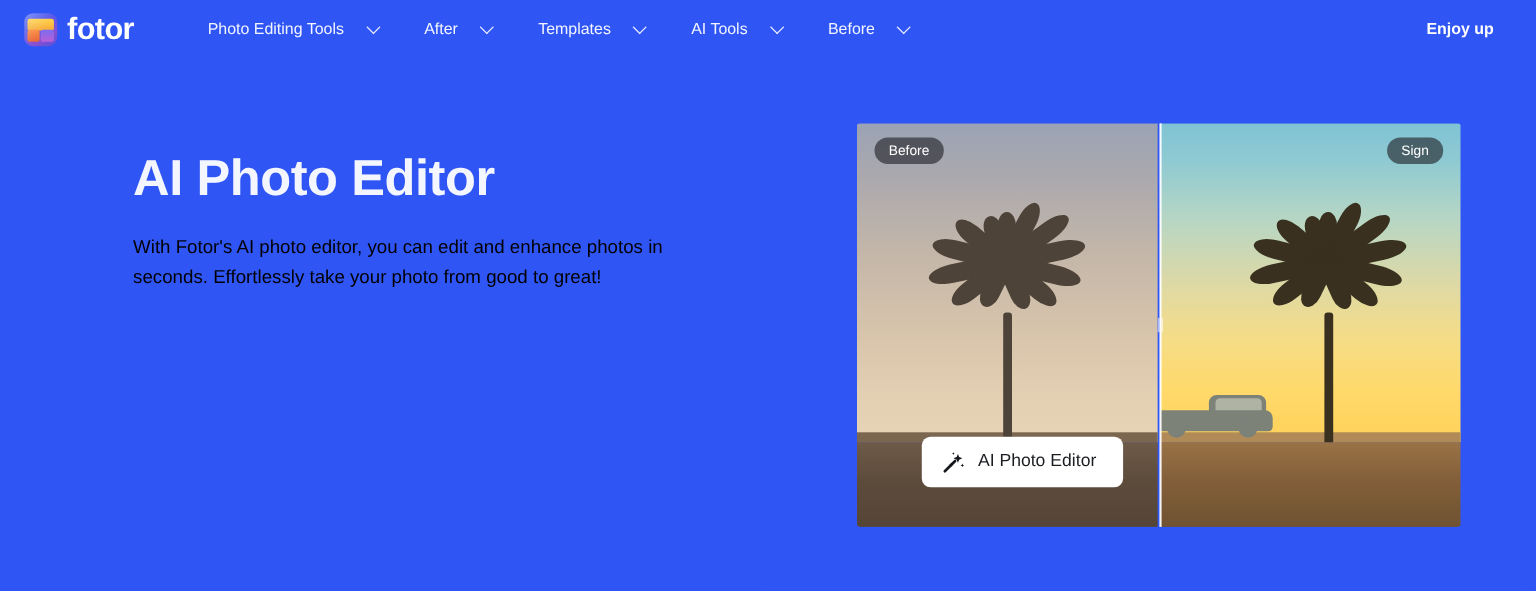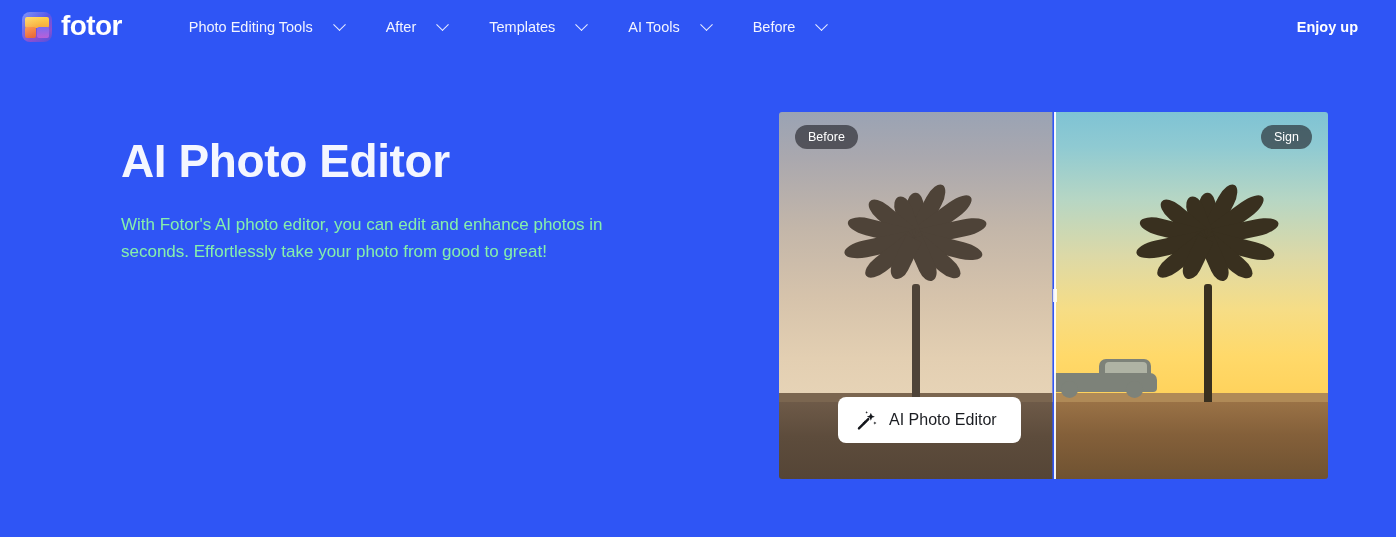--- a/index.html
+++ b/index.html
@@ -162,21 +162,21 @@
     font-size: 17px;
     line-height: 1.5;
     color: #eef1ff;
     margin-bottom: 22px;
     font-weight: 400;
   }
 
   .hero-body {
     font-size: 17px;
     line-height: 1.62;
-    color: #86efac;
+    color: #000000;
     width: 540px;
     margin-bottom: 43px;
     font-weight: 400;
   }
 
   .cta {
     display: inline-block;
     background: #f4f5fb;
     color: #1d2026;
     font-size: 16px;

